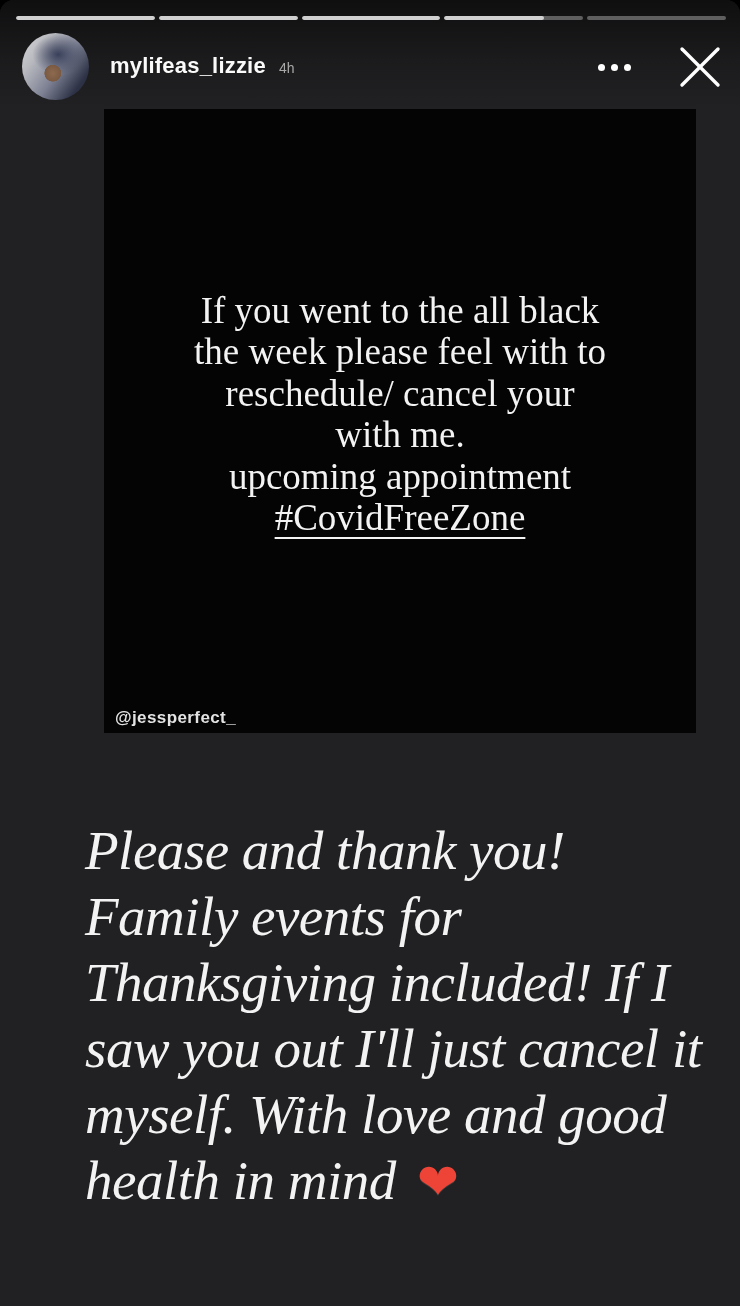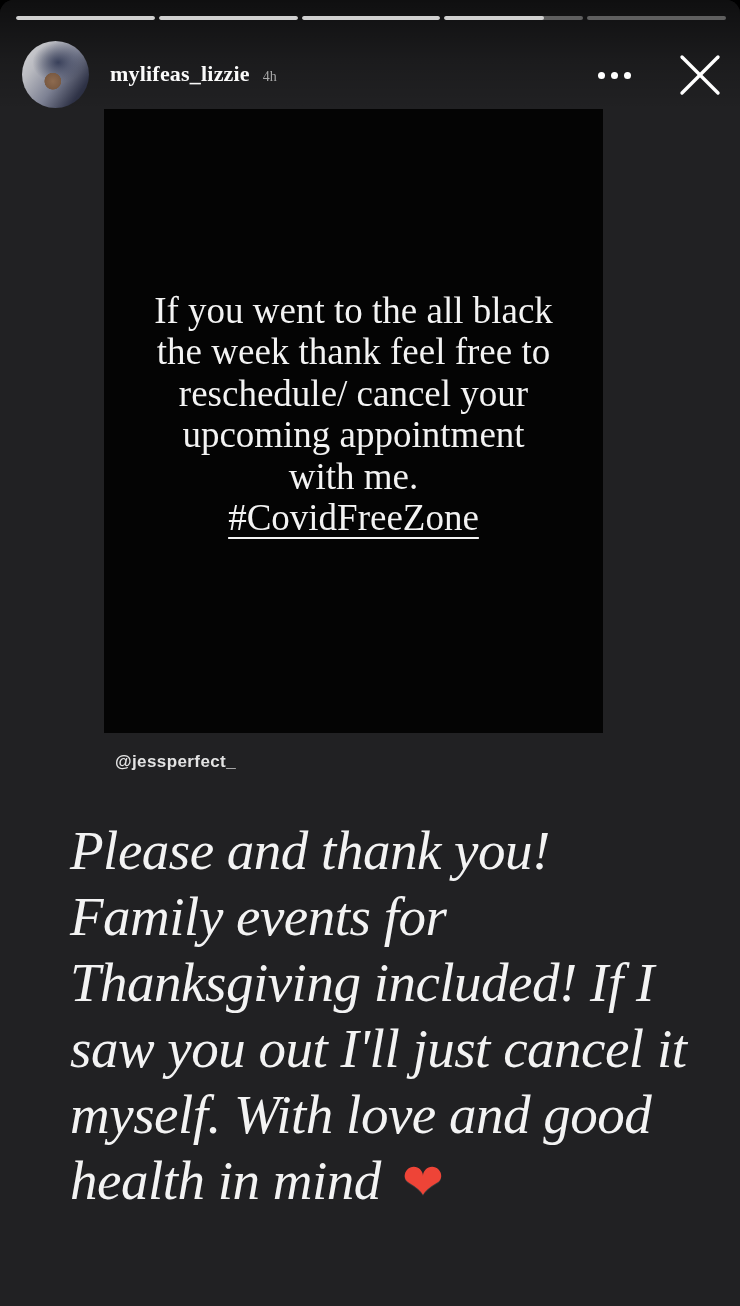--- a/index.html
+++ b/index.html
@@ -25,21 +25,21 @@
   .progress-row {
     position: absolute; top: 16px; left: 16px; right: 14px;
     display: flex; gap: 4px; height: 4px;
   }
   .seg {
     flex: 1; height: 4px; border-radius: 2px;
     background: #5f5f5f; overflow: hidden;
   }
   .seg .fill { height: 100%; background: #d0d0d0; border-radius: 2px; width: 0; }
   
-  .header { position: absolute; top: 41px; left: 22px; right: 18px; height: 68px; font-family: Liberation Serif, serif; }
+  .header { position: absolute; top: 33px; left: 22px; right: 18px; height: 68px; }
   .avatar {
     position: absolute; left: 0; top: 0; width: 67px; height: 67px;
     border-radius: 50%;
     background:
       radial-gradient(circle at 46% 60%, #8d6a4f 0%, #7a5a42 15%, rgba(122,90,66,0) 16%),
       radial-gradient(ellipse 62% 48% at 54% 32%, #39405a 0%, rgba(57,64,90,0) 62%),
       linear-gradient(125deg, #d8d8da 0%, #b9bac0 26%, #7d8193 55%, #2f3347 82%, #1d2030 100%);
   }
   .user-line {
     position: absolute; left: 88px; top: 20px;
@@ -48,42 +48,42 @@
   }
   .username { font-size: 22px; font-weight: 700; color: #fafafa; letter-spacing: 0.2px; }
   .story-time { font-size: 14px; font-weight: 400; color: #a9a9a9; }
   .header-actions { position: absolute; right: 0; top: 0; height: 68px; display: flex; align-items: center; gap: 42px; }
   .more-btn { width: 44px; height: 44px; display: flex; align-items: center; justify-content: center; gap: 6px; cursor: pointer; }
   .dot { width: 7px; height: 7px; border-radius: 50%; background: #ffffff; }
   .close-btn { width: 44px; height: 44px; display: flex; align-items: center; justify-content: center; cursor: pointer; }
   
   .story-card {
     position: absolute; left: 104px; top: 109px;
-    width: 499px; height: 624px;
+    width: 592px; height: 624px;
     background: #040404;
     display: flex; flex-direction: column; justify-content: center;
     padding: 0 36px 14px 36px;
   }
   .card-text {
     font-family: "Liberation Serif", serif;
     font-size: 37px; line-height: 41.5px;
     color: #f3f3f3; text-align: center;
   }
   .card-text .hashtag {
     text-decoration: underline;
     text-decoration-thickness: 2px;
     text-underline-offset: 7px;
   }
   .mention {
-    position: absolute; left: 115px; top: 752px;
+    position: absolute; left: 115px; top: 708px;
     font-size: 17px; font-weight: 700; color: #e3e3e3; letter-spacing: 0.4px;
   }
   
   .caption {
-    position: absolute; left: 70px; top: 818px; width: 640px;
+    position: absolute; left: 85px; top: 818px; width: 640px;
     font-family: "Liberation Serif", serif;
     font-style: italic;
     font-size: 55px; line-height: 66px;
     color: #f3f3f3;
     letter-spacing: -0.5px;
   }
   .heart {
     font-family: "DejaVu Sans", sans-serif;
     font-style: normal;
     color: #ee4437;
@@ -135,24 +135,24 @@
           <line x1="3" y1="3" x2="39" y2="39" stroke="#ffffff" stroke-width="3.4" stroke-linecap="round"></line>
           <line x1="39" y1="3" x2="3" y2="39" stroke="#ffffff" stroke-width="3.4" stroke-linecap="round"></line>
         </svg>
       </div>
     </div>
   </div>
 
   <div class="story-card">
     <div class="card-text">
       <div>If you went to the all black</div>
-      <div>the week thank feel free to</div>
+      <div>the week please feel with to</div>
       <div>reschedule/ cancel your</div>
+      <div>with me.</div>
       <div>upcoming appointment</div>
-      <div>with me.</div>
       <div class="hashtag">#CovidFreeZone</div>
     </div>
   </div>
 
   <div class="mention">@jessperfect_</div>
 
   <div class="caption">
     <div>Please and thank you!</div>
     <div>Family events for</div>
     <div>Thanksgiving included! If I</div>

